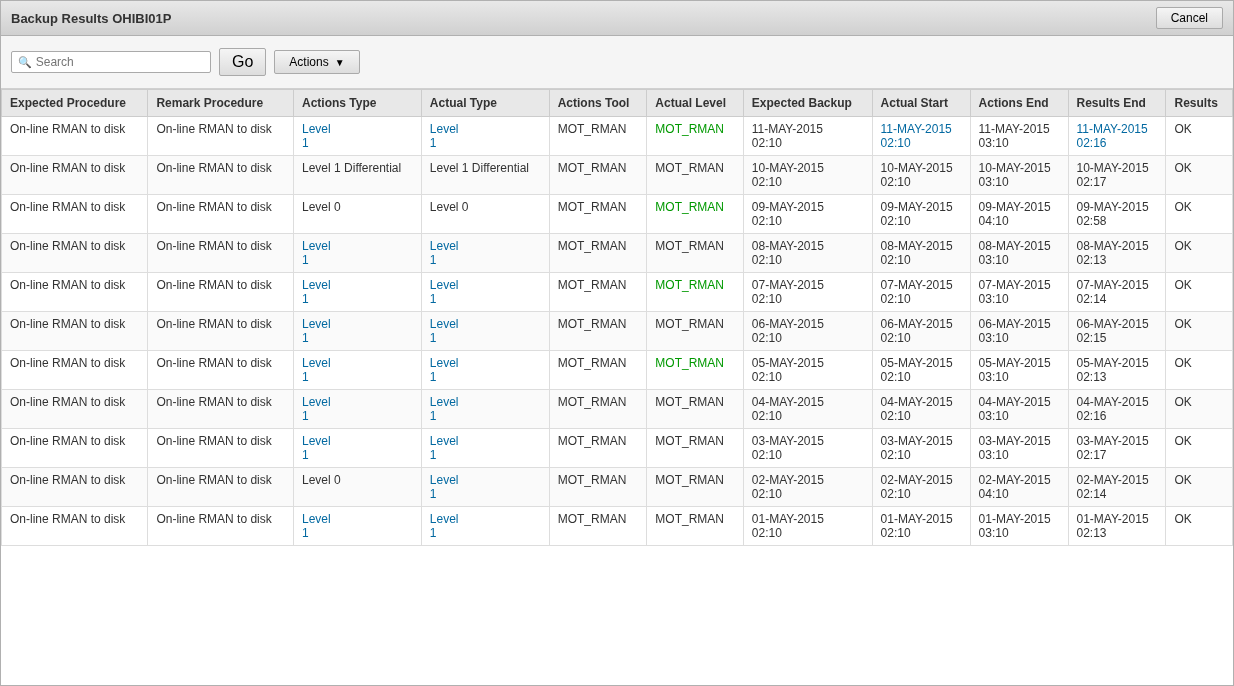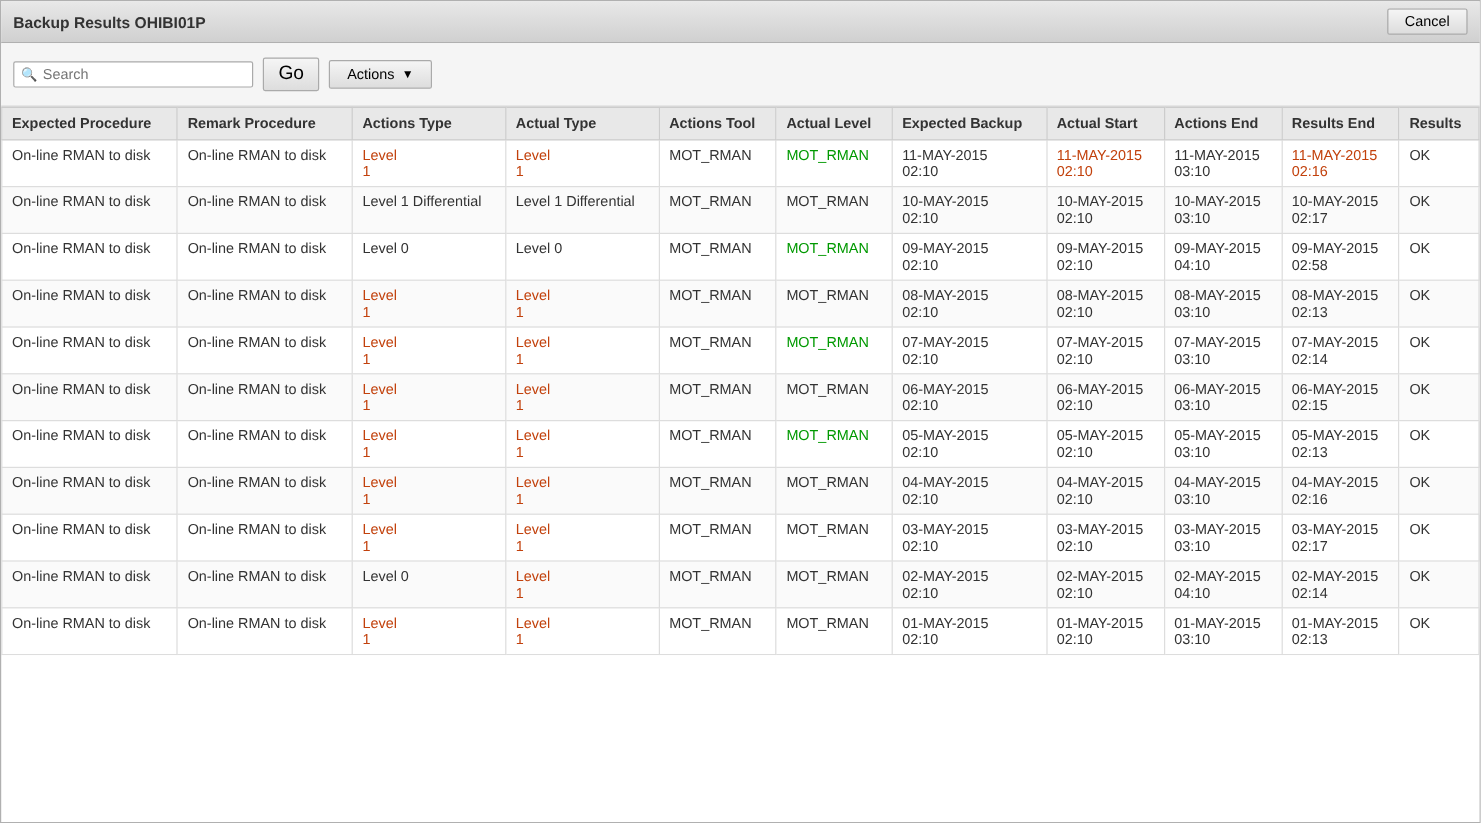--- a/index.html
+++ b/index.html
@@ -93,21 +93,21 @@
 
     tbody td {
       border: 1px solid #ddd;
       padding: 5px 8px;
       vertical-align: top;
       color: #333;
     }
 
     tbody tr:nth-child(even) { background: #fafafa; }
 
-    .link-blue { color: #c2410c; cursor: pointer; }
+    .link-blue { color: #0369a1; cursor: pointer; }
 
     .link-green { color: #009900; cursor: pointer; }
   </style>
 </head>
 <body>
 
 <div class="window">
 
   <div class="title-bar">
     <span class="title-bar-text">Backup Results OHIBI01P</span>

